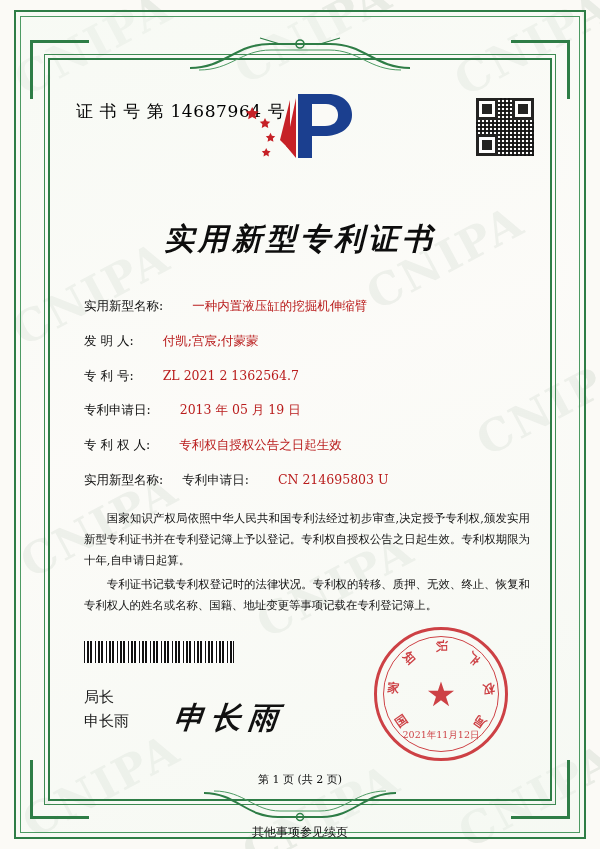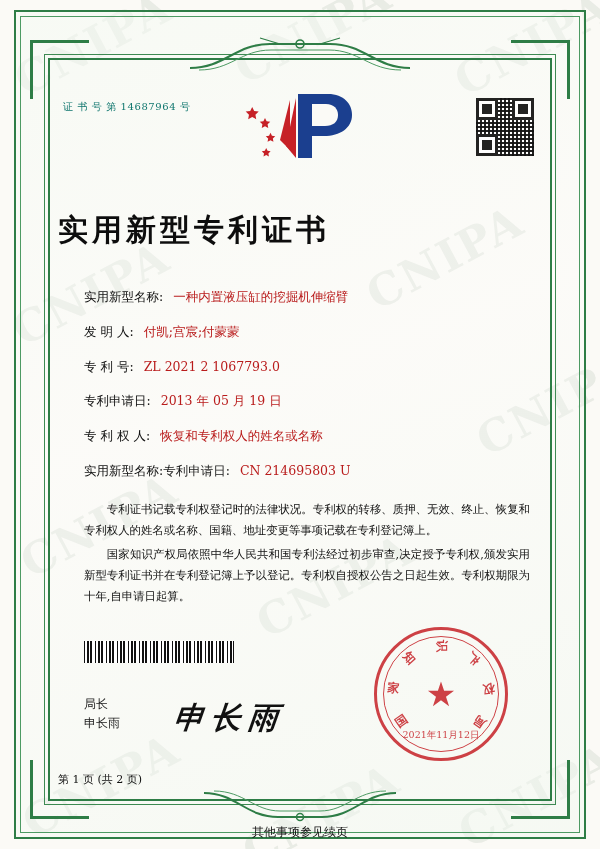--- a/index.html
+++ b/index.html
@@ -107,26 +107,26 @@
     left: 44px;
     top: 60px;
     right: 44px;
     bottom: 48px;
     z-index: 4;
     font-family: "DejaVu Serif", "Liberation Serif", serif;
     color: #1b1b1b;
   }
 
   .cert-no {
-    font-size: 10px;
+    font-size: 17px;
     letter-spacing: 0.6px;
-    margin-left: 5px;
+    margin-left: 18px;
     margin-top: 30px;
     display: inline-block;
-    color: #0f766e;
+    color: #000000;
   }
 
   .qr {
     position: absolute;
     right: 8px;
     top: 28px;
     width: 58px;
     height: 58px;
     background:
       repeating-linear-gradient(90deg, #111 0 2px, #fff 2px 4px),
@@ -152,39 +152,42 @@
   .logo {
     position: absolute;
     left: 50%;
     top: 18px;
     transform: translateX(-50%);
     width: 120px;
     height: 74px;
   }
 
   .title {
+    text-align: center;
     font-size: 30px;
     font-weight: bold;
     letter-spacing: 4px;
     margin-top: 96px;
     color: #0d0d0d;
     font-family: "DejaVu Serif", "Liberation Serif", serif;
+    font-style: italic;
   }
 
   .fields {
     margin-top: 34px;
     padding-left: 26px;
     padding-right: 10px;
     font-size: 12.5px;
     line-height: 1.9;
   }
   .field-row {
     display: flex;
     align-items: flex-start;
     margin-bottom: 11px;
+    gap: 19px;
   }
   .field-label {
     flex: 0 0 auto;
     white-space: pre;
     color: #111;
   }
   .field-value {
     flex: 1 1 auto;
     padding-left: 10px;
     color: #b91c1c;
@@ -221,21 +224,21 @@
     background:
       repeating-linear-gradient(90deg,
         #111 0 1px, #fff 1px 3px, #111 3px 5px, #fff 5px 6px,
         #111 6px 8px, #fff 8px 11px);
   }
 
   .signature-block {
     position: absolute;
     left: 26px;
     bottom: 58px;
-    font-size: 12px;
+    font-size: 15px;
     line-height: 1.6;
   }
   .sig-handwrite {
     position: absolute;
     left: 116px;
     bottom: 52px;
     font-family: "DejaVu Serif", "Liberation Serif", serif;
     font-size: 30px;
     font-weight: bold;
     font-style: italic;
@@ -293,20 +296,21 @@
     white-space: nowrap;
     color: #c62127;
     font-family: "DejaVu Serif", "Liberation Serif", serif;
   }
 
   .page-no {
     position: absolute;
     left: 0;
     right: 0;
     bottom: 4px;
+    text-align: center;
     font-size: 11px;
     color: #111;
   }
 
   .footer-note {
     position: absolute;
     left: 0;
     right: 0;
     bottom: 8px;
     text-align: center;
@@ -383,40 +387,40 @@
       <div class="field-row">
         <span class="field-label">实用新型名称:</span>
         <span class="field-value">一种内置液压缸的挖掘机伸缩臂</span>
       </div>
       <div class="field-row">
         <span class="field-label">发 明 人:</span>
         <span class="field-value">付凯;宫宸;付蒙蒙</span>
       </div>
       <div class="field-row">
         <span class="field-label">专 利 号:</span>
-        <span class="field-value">ZL 2021 2 1067793.0</span>
+        <span class="field-value">ZL 2021 2 1362564.7</span>
       </div>
       <div class="field-row">
         <span class="field-label">专利申请日:</span>
         <span class="field-value">2013 年 05 月 19 日</span>
       </div>
       <div class="field-row">
         <span class="field-label">专 利 权 人:</span>
-        <span class="field-value">恢复和专利权人的姓名或名称</span>
+        <span class="field-value">专利权自授权公告之日起生效</span>
       </div>
       <div class="field-row two-col">
         <span class="field-label">实用新型名称:</span>
         <span class="sub-label">专利申请日:</span>
         <span class="field-value">CN 214695803 U</span>
       </div>
     </div>
 
     <div class="paragraphs">
+      <p>国家知识产权局依照中华人民共和国专利法经过初步审查,决定授予专利权,颁发实用新型专利证书并在专利登记簿上予以登记。专利权自授权公告之日起生效。专利权期限为十年,自申请日起算。</p>
       <p>专利证书记载专利权登记时的法律状况。专利权的转移、质押、无效、终止、恢复和专利权人的姓名或名称、国籍、地址变更等事项记载在专利登记簿上。</p>
-      <p>国家知识产权局依照中华人民共和国专利法经过初步审查,决定授予专利权,颁发实用新型专利证书并在专利登记簿上予以登记。专利权自授权公告之日起生效。专利权期限为十年,自申请日起算。</p>
     </div>
 
     <div class="barcode"></div>
 
     <div class="signature-block">
       <div>局长</div>
       <div>申长雨</div>
     </div>
 
     <div class="sig-handwrite">申长雨</div>

